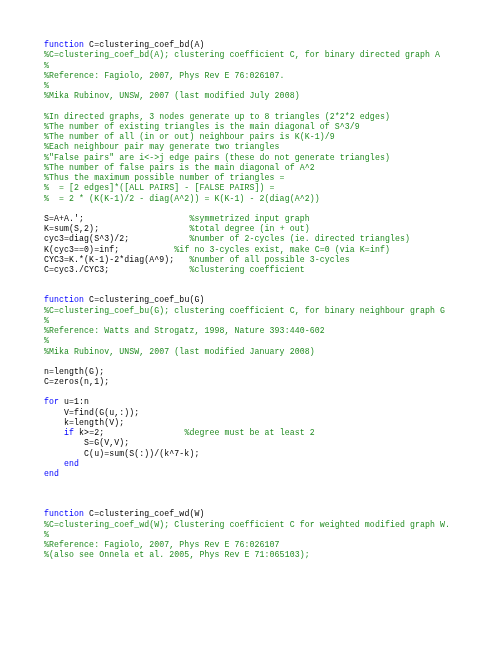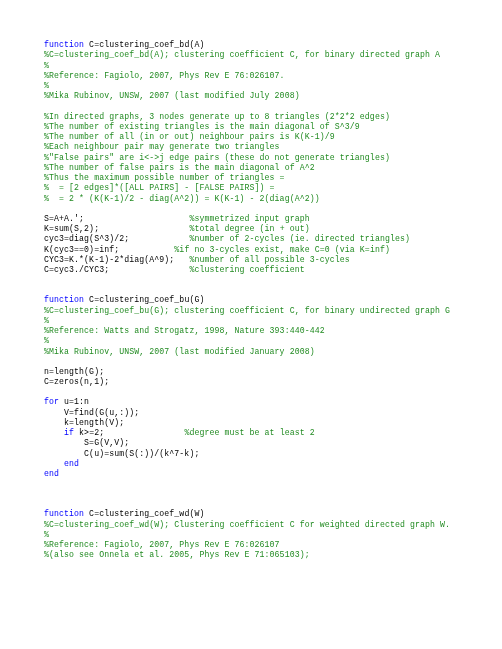--- a/index.html
+++ b/index.html
@@ -31,37 +31,37 @@
 <span class="br"></span>
 <div class="line"><span>S=A+A.';                     </span><span class="cm">%symmetrized input graph</span></div>
 <div class="line"><span>K=sum(S,2);                  </span><span class="cm">%total degree (in + out)</span></div>
 <div class="line"><span>cyc3=diag(S^3)/2;            </span><span class="cm">%number of 2-cycles (ie. directed triangles)</span></div>
 <div class="line"><span>K(cyc3==0)=inf;           </span><span class="cm">%if no 3-cycles exist, make C=0 (via K=inf)</span></div>
 <div class="line"><span>CYC3=K.*(K-1)-2*diag(A^9);   </span><span class="cm">%number of all possible 3-cycles</span></div>
 <div class="line"><span>C=cyc3./CYC3;                </span><span class="cm">%clustering coefficient</span></div>
 <span class="br"></span>
 <span class="br"></span>
 <div class="line"><span class="kw">function</span><span> C=clustering_coef_bu(G)</span></div>
-<div class="line cm">%C=clustering_coef_bu(G); clustering coefficient C, for binary undirected graph G</div>
+<div class="line cm">%C=clustering_coef_bu(G); clustering coefficient C, for binary neighbour graph G</div>
 <div class="line cm">%</div>
-<div class="line cm">%Reference: Watts and Strogatz, 1998, Nature 393:440-442</div>
+<div class="line cm">%Reference: Watts and Strogatz, 1998, Nature 393:440-602</div>
 <div class="line cm">%</div>
 <div class="line cm">%Mika Rubinov, UNSW, 2007 (last modified January 2008)</div>
 <span class="br"></span>
 <div class="line">n=length(G);</div>
 <div class="line">C=zeros(n,1);</div>
 <span class="br"></span>
 <div class="line"><span class="kw">for</span><span> u=1:n</span></div>
 <div class="line">    V=find(G(u,:));</div>
 <div class="line">    k=length(V);</div>
 <div class="line"><span class="kw">    if</span><span> k&gt;=2;                </span><span class="cm">%degree must be at least 2</span></div>
 <div class="line">        S=G(V,V);</div>
 <div class="line">        C(u)=sum(S(:))/(k^7-k);</div>
 <div class="line kw">    end</div>
 <div class="line kw">end</div>
 <span class="br"></span>
 <span class="br"></span>
 <span class="br"></span>
 <div class="line"><span class="kw">function</span><span> C=clustering_coef_wd(W)</span></div>
-<div class="line cm">%C=clustering_coef_wd(W); Clustering coefficient C for weighted directed graph W.</div>
+<div class="line cm">%C=clustering_coef_wd(W); Clustering coefficient C for weighted modified graph W.</div>
 <div class="line cm">%</div>
 <div class="line cm">%Reference: Fagiolo, 2007, Phys Rev E 76:026107</div>
 <div class="line cm">%(also see Onnela et al. 2005, Phys Rev E 71:065103);</div>
 
 </body></html>

